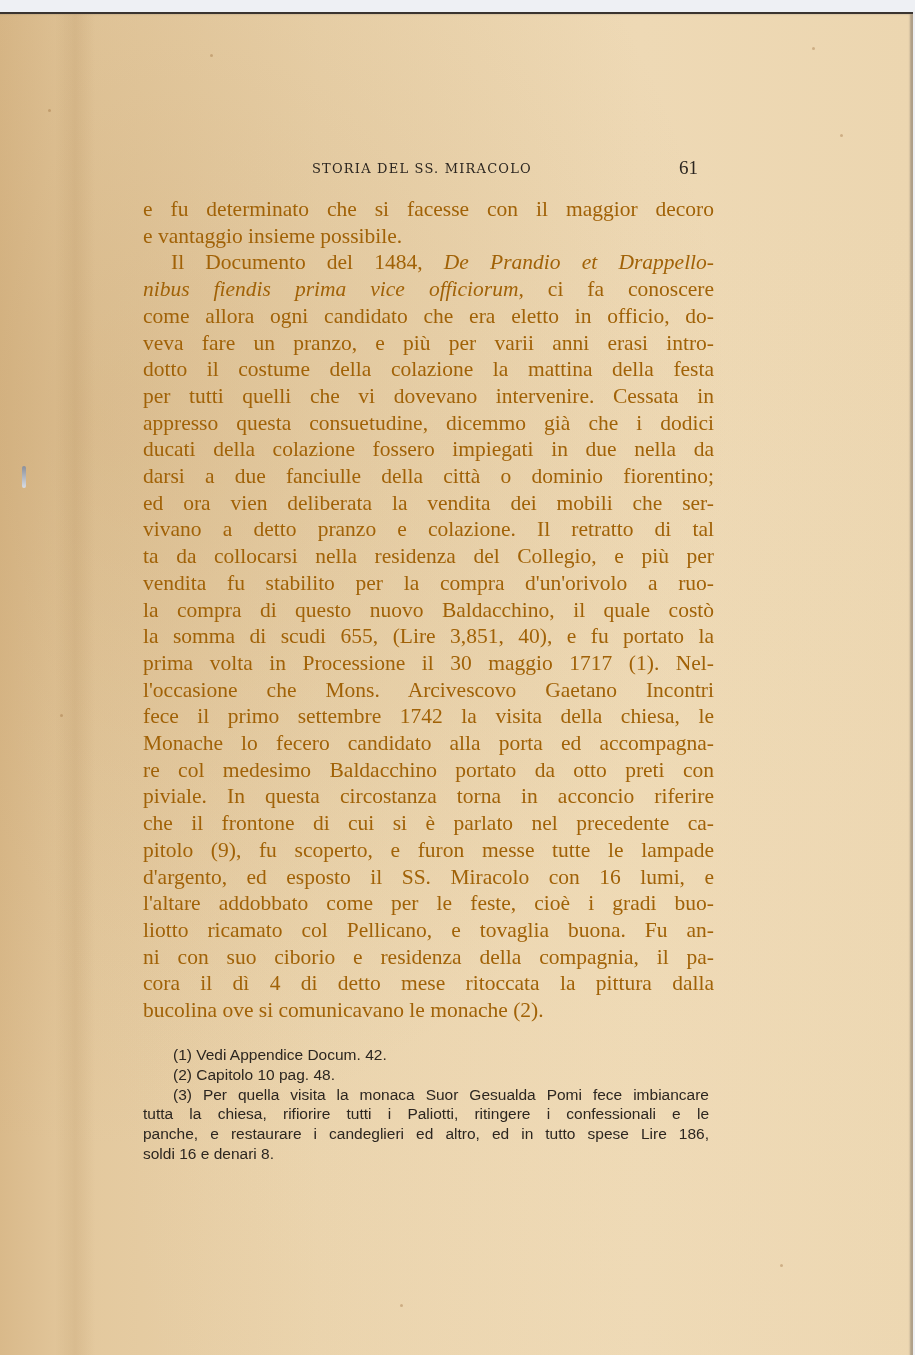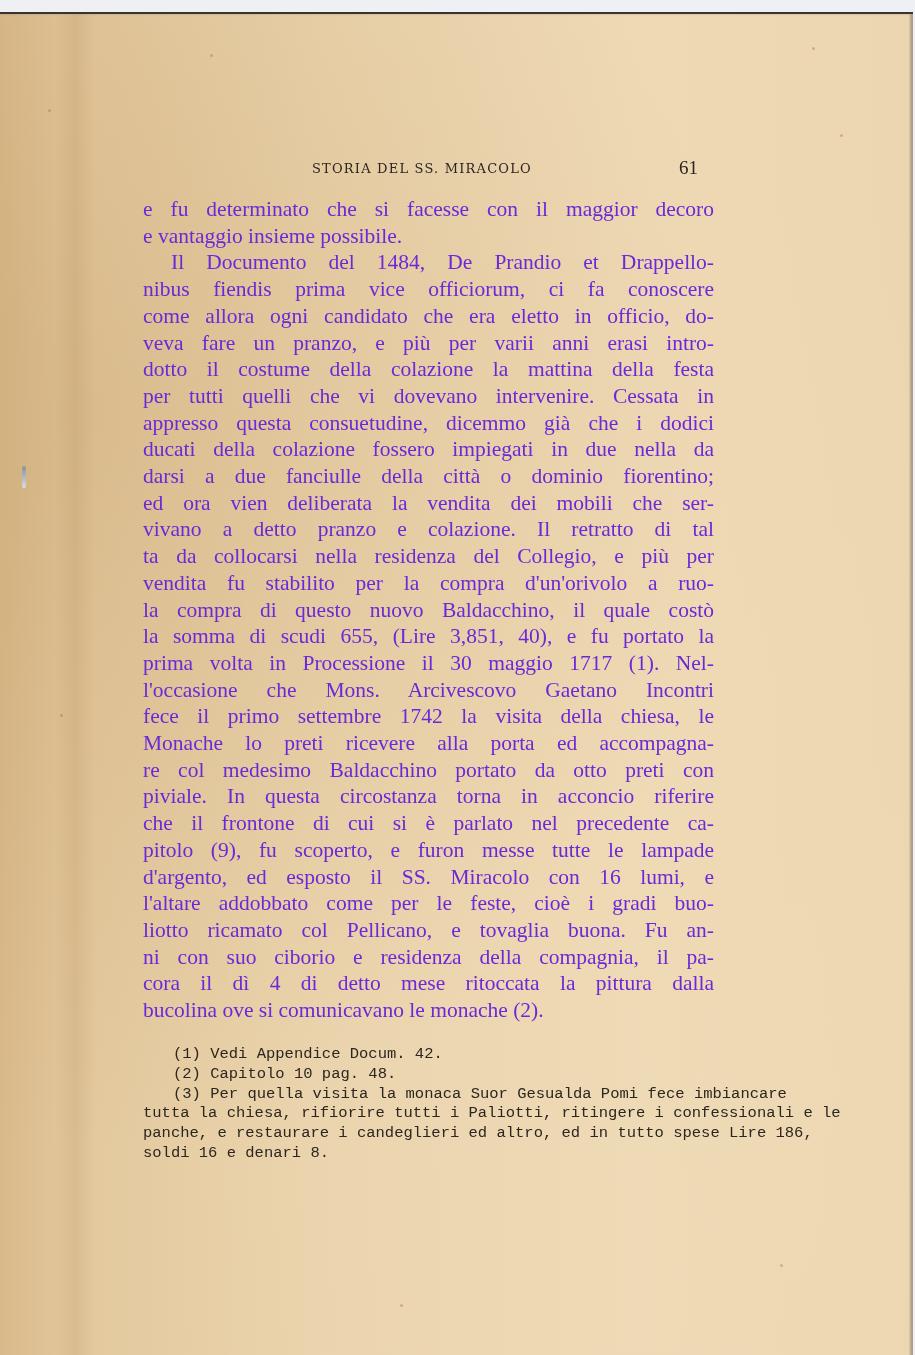--- a/index.html
+++ b/index.html
@@ -28,30 +28,30 @@
       font-size:13px; letter-spacing:1.2px; color:#2c2620;
     }
     .running-title { display:inline-block; }
     .page-number {
       position:absolute; right:16px; top:-4px; font-size:19px; letter-spacing:0;
       font-family:"Liberation Serif", serif;
     }
     .body-text {
       position:absolute; left:143px; top:196px; width:571px;
       font-family:"Liberation Serif", serif;
-      font-size:21.5px; line-height:26.7px; color:#6d28d9;
+      font-size:21.5px; line-height:26.7px; color:#a16207;
       text-align:justify;
     }
     .line { display:block; white-space:nowrap; text-align-last:justify; text-align:justify; }
     .line.last { text-align-last:left; }
     .indent { padding-left:28px; }
-    .it { }
+    .it { font-style:italic; }
     .footnotes {
       position:absolute; left:143px; top:1045px; width:566px;
-      font-family:Liberation Mono, monospace;
+      font-family:Liberation Sans, sans-serif;
       font-size:15.5px; line-height:19.8px; color:#2c2620;
     }
     .fn-line { display:block; white-space:nowrap; text-align:justify; text-align-last:justify; }
     .fn-line.last { text-align-last:left; }
     .fn-indent { padding-left:30px; }
     .speck { position:absolute; width:3px; height:3px; border-radius:50%; background:rgba(150,100,50,0.35); }
     .margin-mark { position:absolute; left:22px; top:452px; width:4px; height:22px;
       background:linear-gradient(#8a8f9a,#d9dde4); border-radius:2px; }
   </style>
 </head>
@@ -87,21 +87,21 @@
   <span class="line">darsi a due fanciulle della città o dominio fiorentino;</span>
   <span class="line">ed ora vien deliberata la vendita dei mobili che ser-</span>
   <span class="line">vivano a detto pranzo e colazione. Il retratto di tal</span>
   <span class="line">ta da collocarsi nella residenza del Collegio, e più per</span>
   <span class="line">vendita fu stabilito per la compra d'un'orivolo a ruo-</span>
   <span class="line">la compra di questo nuovo Baldacchino, il quale costò</span>
   <span class="line">la somma di scudi 655, (Lire 3,851, 40), e fu portato la</span>
   <span class="line">prima volta in Processione il 30 maggio 1717 (1). Nel-</span>
   <span class="line">l'occasione che Mons. Arcivescovo Gaetano Incontri</span>
   <span class="line">fece il primo settembre 1742 la visita della chiesa, le</span>
-  <span class="line">Monache lo preti ricevere alla porta ed accompagna-</span>
+  <span class="line">Monache lo fecero candidato alla porta ed accompagna-</span>
   <span class="line">re col medesimo Baldacchino portato da otto preti con</span>
   <span class="line">piviale. In questa circostanza torna in acconcio riferire</span>
   <span class="line">che il frontone di cui si è parlato nel precedente ca-</span>
   <span class="line">pitolo (9), fu scoperto, e furon messe tutte le lampade</span>
   <span class="line">d'argento, ed esposto il SS. Miracolo con 16 lumi, e</span>
   <span class="line">l'altare addobbato come per le feste, cioè i gradi buo-</span>
   <span class="line">liotto ricamato col Pellicano, e tovaglia buona. Fu an-</span>
   <span class="line">ni con suo ciborio e residenza della compagnia, il pa-</span>
   <span class="line">cora il dì 4 di detto mese ritoccata la pittura dalla</span>
   <span class="line last">bucolina ove si comunicavano le monache (2).</span>

